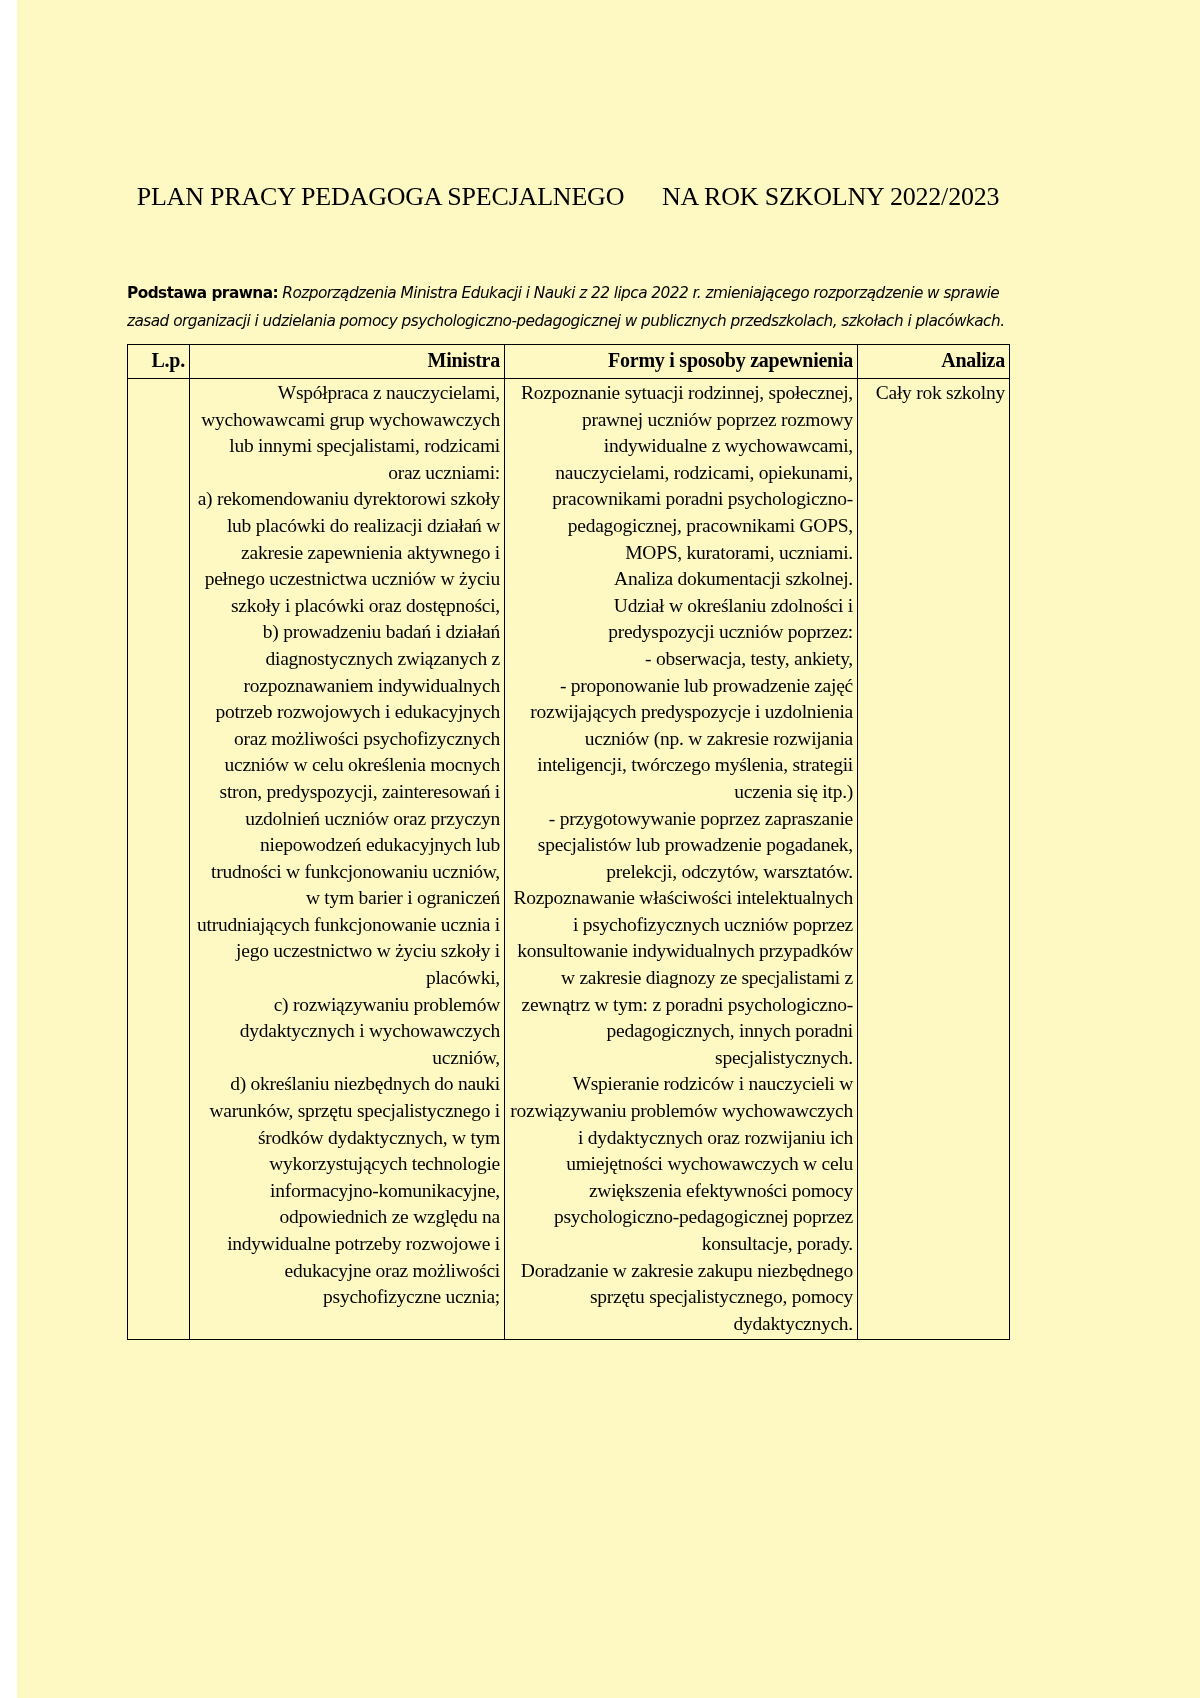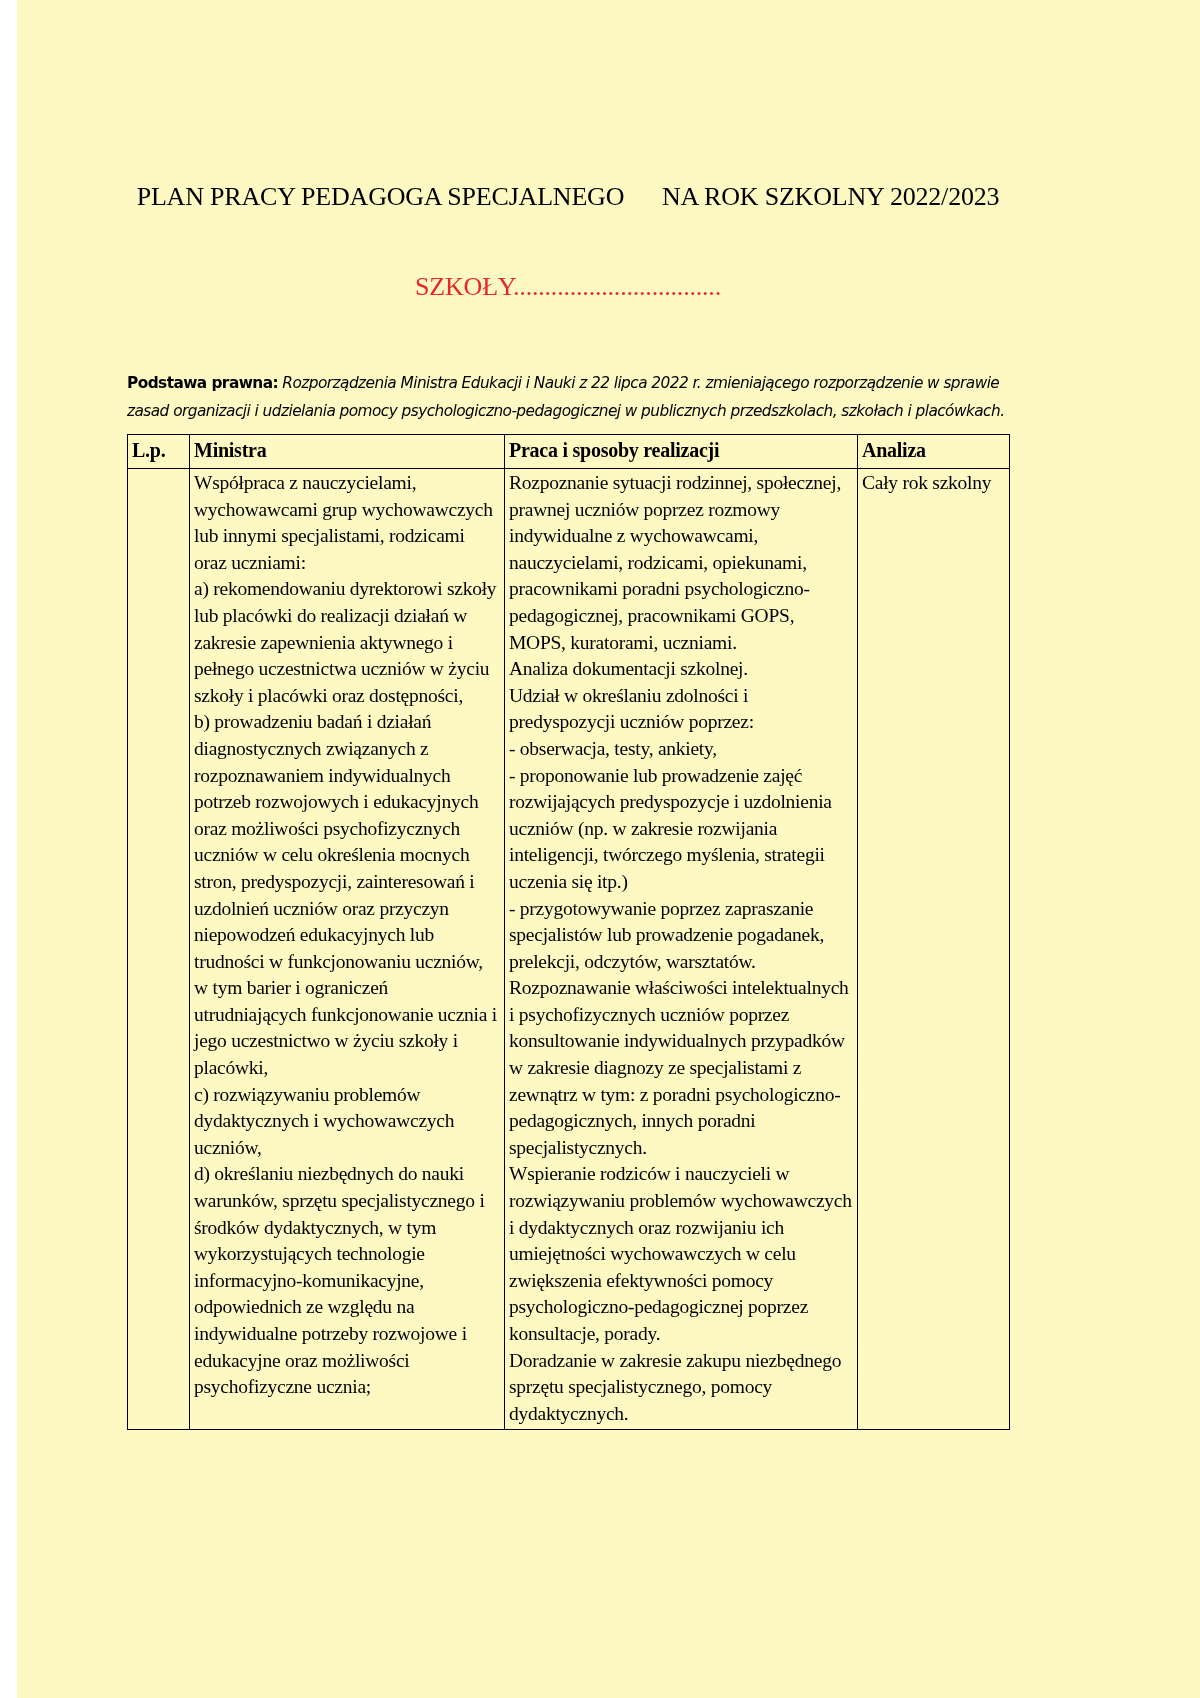--- a/index.html
+++ b/index.html
@@ -78,21 +78,21 @@
     table-layout: fixed;
   }
   table.plan td, table.plan th {
     border: 1.6px solid #000000;
     vertical-align: top;
     padding: 1px 4px 2px 4px;
     font-family: "Liberation Serif", serif;
     font-size: 19.5px;
     line-height: 26.6px;
     letter-spacing: -0.25px;
-    text-align: left;
+    text-align: right;
   }
   table.plan th {
     font-weight: bold;
     font-size: 20px;
     line-height: 29px;
     padding-bottom: 3px;
   }
   col.c-lp     { width: 62px; }
   col.c-task   { width: 315px; }
   col.c-forms  { width: 353px; }
@@ -107,37 +107,36 @@
   .lp-cell { }
 </style>
 </head>
 <body>
 
 <div class="page">
   <div class="doc-body">
 
     <div class="title-line">
       <span class="title-main">PLAN PRACY PEDAGOGA SPECJALNEGO      NA ROK SZKOLNY 2022/2023</span>
-      <span class="title-school">SZKOŁY.................................</span>
     </div>
 
     <div class="legal"><span class="lbl">Podstawa prawna:</span><span> Rozporządzenia Ministra Edukacji i Nauki z 22 lipca 2022 r. zmieniającego rozporządzenie w sprawie zasad organizacji i udzielania pomocy psychologiczno-pedagogicznej w publicznych przedszkolach, szkołach i placówkach.</span></div>
 
     <table class="plan">
       <colgroup>
         <col class="c-lp">
         <col class="c-task">
         <col class="c-forms">
         <col class="c-term">
       </colgroup>
       <thead>
         <tr>
           <th>L.p.</th>
           <th>Ministra</th>
-          <th>Praca i sposoby realizacji</th>
+          <th>Formy i sposoby zapewnienia</th>
           <th>Analiza</th>
         </tr>
       </thead>
       <tbody>
         <tr>
           <td class="lp-cell"></td>
           <td class="cell-lines">Współpraca z nauczycielami, wychowawcami grup wychowawczych lub innymi specjalistami, rodzicami oraz uczniami:
 a) rekomendowaniu dyrektorowi szkoły lub placówki do realizacji działań w zakresie zapewnienia aktywnego i pełnego uczestnictwa uczniów w życiu szkoły i placówki oraz dostępności,
 b) prowadzeniu badań i działań diagnostycznych związanych z rozpoznawaniem indywidualnych potrzeb rozwojowych i edukacyjnych oraz możliwości psychofizycznych uczniów w celu określenia mocnych stron, predyspozycji, zainteresowań i uzdolnień uczniów oraz przyczyn niepowodzeń edukacyjnych lub trudności w funkcjonowaniu uczniów, w tym barier i ograniczeń utrudniających funkcjonowanie ucznia i jego uczestnictwo w życiu szkoły i placówki,
 c) rozwiązywaniu problemów dydaktycznych i wychowawczych uczniów,

